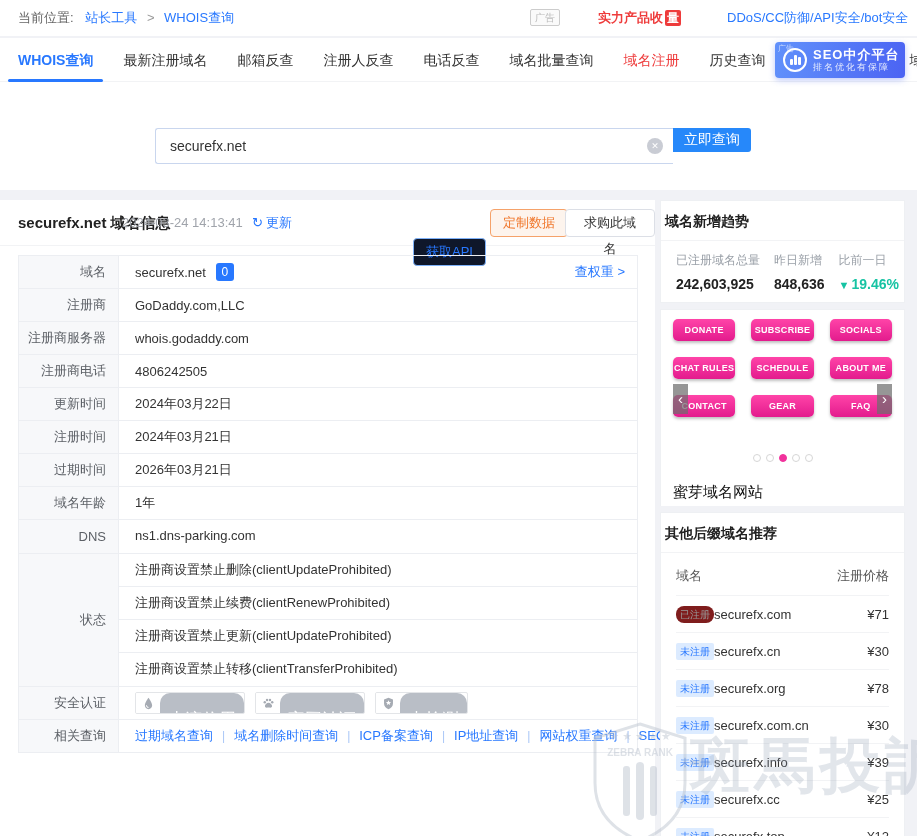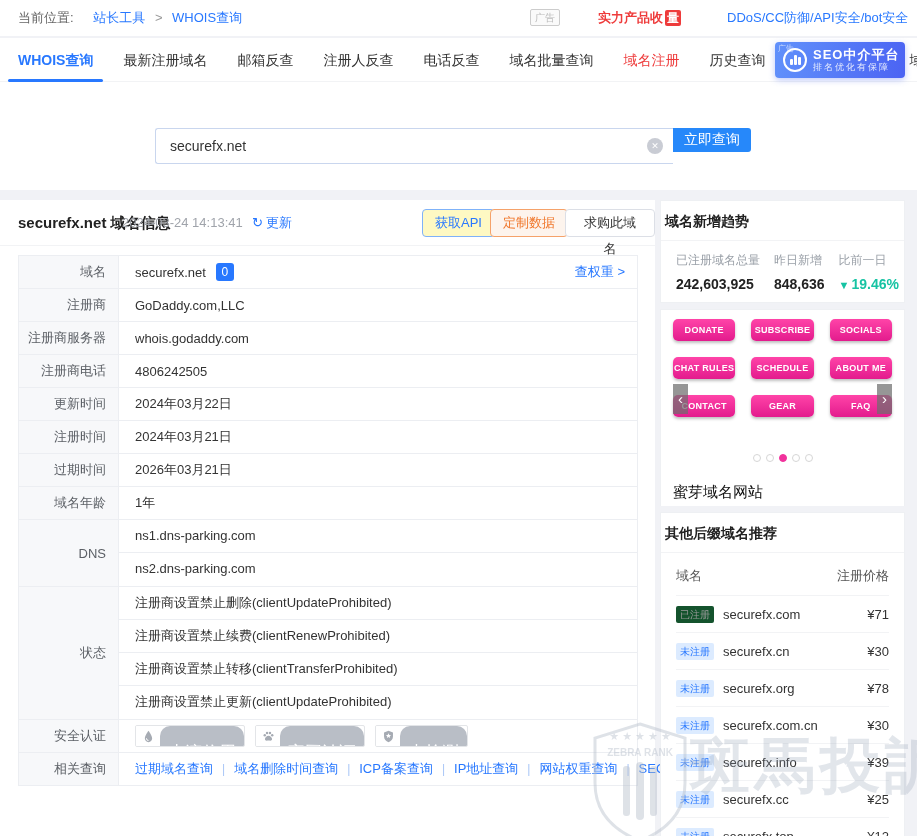--- a/index.html
+++ b/index.html
@@ -3,21 +3,21 @@
 <meta charset="utf-8">
 <style>
   * { margin:0; padding:0; box-sizing:border-box; }
   html,body { width:917px; height:836px; }
   body { font-family:"Liberation Sans","DejaVu Sans",sans-serif; background:#f1f2f6; color:#333; }
   .page { position:relative; width:917px; height:836px; overflow:hidden; background:#f1f2f6; }
 
   
   .topbar { position:absolute; top:0; left:0; width:917px; height:36px; background:#fff; font-size:13px; }
   .crumbs { position:absolute; left:18px; top:0; height:36px; line-height:36px; }
-  .crumbs .loc { color:#666; margin-right:16px; }
+  .crumbs .loc { color:#666; margin-right:8px; }
   .crumbs a, .blue-link { color:#2878ff; text-decoration:none; cursor:pointer; }
   .crumbs .sep { color:#999; margin:0 6px; }
   .t-adtag { position:absolute; left:530px; top:9px; font-size:10px; color:#bbb; border:1px solid #ccc; border-radius:2px; padding:1px 4px; line-height:13px; background:#fafafa; }
   .t-promo { position:absolute; left:598px; top:0; height:36px; line-height:36px; color:#ee3b3b; font-size:13px; font-weight:bold; cursor:pointer; }
   .t-promo .mark { display:inline-block; background:#ee3b3b; color:#fff; font-size:12px; line-height:16px; padding:0 2px; border-radius:2px; margin-left:2px; }
   .t-sec { position:absolute; left:727px; top:0; height:36px; line-height:36px; font-size:13px; }
 
   
   .navsearch { position:absolute; top:38px; left:0; width:917px; height:152px; background:#fff; }
   .navrow { position:relative; height:44px; border-bottom:1px solid #f2f3f5; display:flex; align-items:center; padding-left:18px; }
@@ -38,21 +38,21 @@
   .search-btn { position:absolute; left:673px; top:46px; width:78px; height:24px; background:#2688fa; color:#fff; border:none; border-radius:0 3px 3px 0; font-size:14px; cursor:pointer; font-family:inherit; }
 
   
   .main-card { position:absolute; left:0; top:200px; width:655px; height:636px; background:#fff; }
   .res-head { position:relative; height:46px; border-bottom:1px solid #f2f3f5; }
   .res-title { position:absolute; left:18px; top:0; line-height:46px; font-size:15px; font-weight:bold; color:#222; }
   .res-time { position:absolute; left:122px; top:0; line-height:46px; font-size:13px; color:#a0a4ab; }
   .res-refresh { position:absolute; left:252px; top:0; line-height:46px; font-size:13px; color:#2878ff; cursor:pointer; }
   .res-refresh .ric { margin-right:3px; }
   .hbtn { position:absolute; top:9px; height:28px; border-radius:4px; font-size:13px; line-height:26px; padding:0 12px; cursor:pointer; font-family:inherit; }
-  .hbtn.api { left:422px; background:#fef9c3; border:1px solid #7fb2f9; color:#2878ff; }
+  .hbtn.api { left:413px; background:#0f172a; border:1px solid #7fb2f9; color:#2878ff;margin-top:29px; }
   .hbtn.custom { left:490px; background:#fdf4ed; border:1px solid #f5a26a; color:#f0762a; }
   .hbtn.buy { left:565px; background:#fff; border:1px solid #dcdfe6; color:#333; }
 
   .wtable { position:absolute; left:18px; top:55px; width:620px; border:1px solid #eceef2; border-bottom:none; font-size:13px; }
   .trow { display:flex; border-bottom:1px solid #eceef2; }
   .tlabel { width:100px; flex:none; background:#f7f8fa; border-right:1px solid #eceef2; color:#5c6066; text-align:right; padding-right:12px; display:flex; align-items:center; justify-content:flex-end; }
   .tval { flex:1; display:flex; align-items:center; padding-left:16px; min-height:32px; color:#333; }
   .subvals { flex:1; display:flex; flex-direction:column; }
   .subvals > div { height:33px; line-height:32px; padding-left:16px; border-bottom:1px solid #eceef2; }
   .subvals > div:last-child { border-bottom:none; }
@@ -85,23 +85,23 @@
   .car-arrow.right { right:12px; }
   .car-dots { position:absolute; left:50%; bottom:18px; transform:translateX(-50%); display:flex; gap:5px; z-index:3; }
   .dot { width:8px; height:8px; border-radius:50%; border:1px solid #d6d6d6; background:#fff; cursor:pointer; }
   .dot.active { background:#f1329c; border-color:#f1329c; }
   .ad-caption { height:26px; line-height:24px; padding-left:12px; font-size:15px; color:#111; background:#fff; }
 
   .card-suffix { top:512px; height:330px; }
   .suf-header { display:flex; justify-content:space-between; padding:14px 15px 10px; font-size:13px; color:#555; }
   .suf-row { display:flex; align-items:center; height:37px; margin:0 15px; border-top:1px solid #f2f3f5; cursor:pointer; }
   .suf-badge { flex:none; font-size:10px; line-height:17px; padding:0 4px; border-radius:2px; }
-  .suf-badge.reg { background:#14532d; color:#999; }
+  .suf-badge.reg { background:#7f1d1d; color:#999;border-radius:8px; }
   .suf-badge.unreg { background:#dcebff; color:#2878ff;font-family:Liberation Serif, serif; }
-  .suf-domain { margin-left:9px; font-size:13px; color:#333; }
+  .suf-domain { font-size:13px; color:#333; }
   .suf-price { margin-left:auto; font-size:13px; color:#333; }
 
   
   .watermark { position:absolute; left:0; top:0; width:917px; height:836px; pointer-events:none; z-index:40; }
   .wm-shield { position:absolute; left:585px; top:718px; opacity:.45; }
   .wm-text { position:absolute; left:690px; top:726px; font-size:60px; font-weight:bold; color:#93a0b4; opacity:.26; letter-spacing:5px; white-space:nowrap; }
 </style>
 </head>
 <body>
 
@@ -195,30 +195,29 @@
         <div class="tval">2026年03月21日</div>
       </div>
       <div class="trow">
         <div class="tlabel">域名年龄</div>
         <div class="tval">1年</div>
       </div>
       <div class="trow">
         <div class="tlabel">DNS</div>
         <div class="subvals">
           <div>ns1.dns-parking.com</div>
-          <div>ns2.dns-parking.com</div>
         </div>
       </div>
       <div class="trow">
         <div class="tlabel">状态</div>
         <div class="subvals">
           <div>注册商设置禁止删除(clientUpdateProhibited)</div>
           <div>注册商设置禁止续费(clientRenewProhibited)</div>
+          <div>注册商设置禁止更新(clientUpdateProhibited)</div>
           <div>注册商设置禁止转移(clientTransferProhibited)</div>
-          <div>注册商设置禁止更新(clientUpdateProhibited)</div>
         </div>
       </div>
       <div class="trow">
         <div class="tlabel">安全认证</div>
         <div class="tval">
           <span class="sec-badge">
             <span class="sec-ic">
                 <svg viewBox="0 0 16 16">
                   <path d="M8 1C8 1 3.5 7 3.5 10.2 3.5 12.8 5.5 15 8 15s4.5-2.2 4.5-4.8C12.5 7 8 1 8 1zm0 12.4c-1.8 0-3.1-1.5-3.1-3.2h1.2c0 1.1.9 2 1.9 2v1.2z"></path>
                 </svg>

